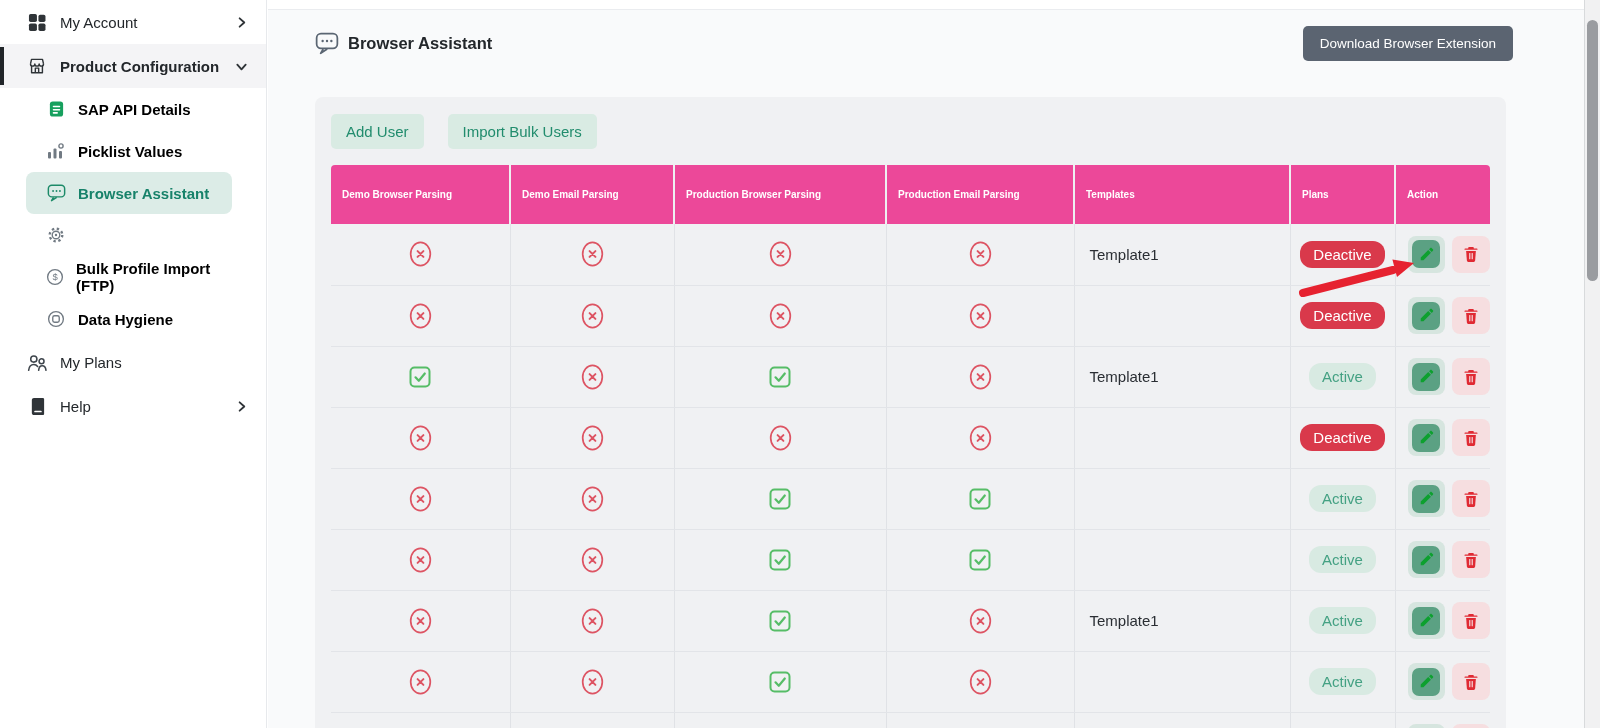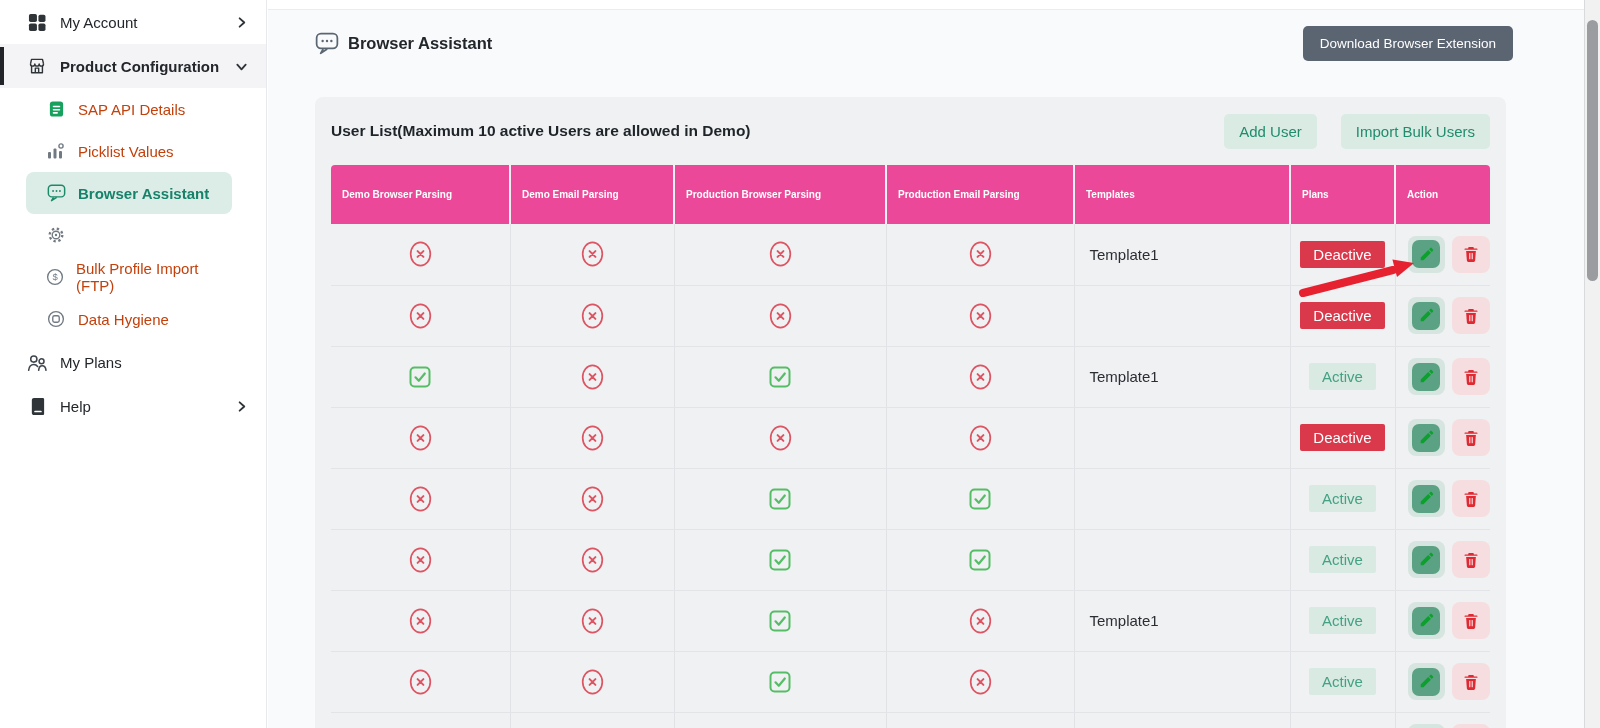--- a/index.html
+++ b/index.html
@@ -11,21 +11,21 @@
   .menu-label { padding:30px 0 14px 14px; font-family:"Liberation Serif", serif; font-size:15px; color:#9ba1a8; }
   .side-item { display:flex; align-items:center; height:44px; padding:0 18px 0 26px; cursor:pointer; position:relative; }
   .side-item .lbl { font-size:15px; color:#23272b; font-weight:500; }
   .side-item .ico { display:flex; align-items:center; justify-content:center; width:22px; margin-right:12px; }
   .side-item .chev { margin-left:auto; display:flex; align-items:center; }
   .side-item.active-parent { background:#f4f4f6; }
   .side-item.active-parent::before { content:""; position:absolute; left:0; top:3px; bottom:3px; width:4px; background:#212529; }
   .side-item.active-parent .lbl { font-weight:700; }
   .sub-item { display:flex; align-items:center; height:42px; margin:0 34px 0 26px; padding:0 10px 0 20px; border-radius:8px; cursor:pointer; }
   .sub-item .ico { display:flex; align-items:center; justify-content:center; width:20px; margin-right:12px; }
-  .sub-item .lbl { font-size:15px; color:#c2410c; font-weight:400; }
+  .sub-item .lbl { font-size:15px; color:#000000; font-weight:700; }
   .sub-item.active { background:#dcece7; }
   .sub-item.active .lbl { color:#17826a; font-weight:700; }
 
   
   .main { position:absolute; left:268px; right:16px; top:0; bottom:0; background:#f9fafb; }
   .top-strip { height:10px; background:#ffffff; border-bottom:1px solid #eaecef; }
   .page-head { position:absolute; left:47px; right:71px; top:26px; display:flex; align-items:center; justify-content:space-between; }
   .title-group { display:flex; align-items:center; gap:9px; }
   .page-title { font-size:16.5px; font-weight:700; color:#23272b; }
   .download-btn { background:#5b6471; color:#ffffff; border:none; border-radius:5px; font-size:13.5px; padding:10px 17px; cursor:pointer; font-family:inherit; }
@@ -42,21 +42,21 @@
   thead th { background:#ec4899; color:#ffffff; font-size:10px; font-weight:700; text-align:left; height:59px; padding:0 11px; border-right:2px solid #eef0f1; }
   thead th:last-child { border-right:none; }
   thead th:first-child { border-top-left-radius:4px; }
   thead th:last-child { border-top-right-radius:4px; }
   tbody td { height:61px; border-bottom:1px solid #e2e4e8; border-right:1px solid #e0e2e6; font-size:15px; color:#2a2e33; vertical-align:middle; }
   tbody td:last-child { border-right:none; }
   td.bool-cell { text-align:center; }
   td.bool-cell .icon-wrap { display:inline-flex; vertical-align:middle; }
   td.tpl-cell { padding-left:15px; }
   td.status-cell { text-align:center; }
-  .badge { display:inline-block; border-radius:2px; font-size:15px; padding:5px 13px; }
+  .badge { display:inline-block; border-radius:12px; font-size:15px; padding:5px 13px; }
   .badge.deactive { background:#d9394b; color:#ffffff; font-weight:500; }
   .badge.active { background:#d8eae2; color:#44a183; font-weight:400; }
   td.action-cell { padding-left:12px; }
   .actions { display:flex; gap:7px; align-items:center; }
   .btn-edit { width:40px; height:37px; border:none; border-radius:8px; background:#d6e5df; display:flex; align-items:center; justify-content:center; cursor:pointer; }
   .edit-inner { width:28px; height:28px; border-radius:7px; background:#5ba183; display:flex; align-items:center; justify-content:center; }
   .btn-del { width:40px; height:37px; border:none; border-radius:8px; background:#f6dee0; display:flex; align-items:center; justify-content:center; cursor:pointer; }
 
   
   .scroll-track { position:absolute; right:0; top:0; width:16px; height:100%; background:#f1f1f2; border-left:1px solid #d8dadc; z-index:4; }
@@ -217,21 +217,20 @@
             </g>
           </svg>
       </span>
       <span class="page-title">Browser Assistant</span>
     </div>
     <button class="download-btn">Download Browser Extension</button>
   </div>
 
   <div class="card">
     <div class="card-head">
-      <div class="card-title">User List(Maximum 10 active Users are allowed in Demo)</div>
       <div class="head-btns">
         <button class="btn-soft">Add User</button>
         <button class="btn-soft">Import Bulk Users</button>
       </div>
     </div>
 
     <table>
       <colgroup>
         <col style="width:179px">
           <col style="width:164px">

